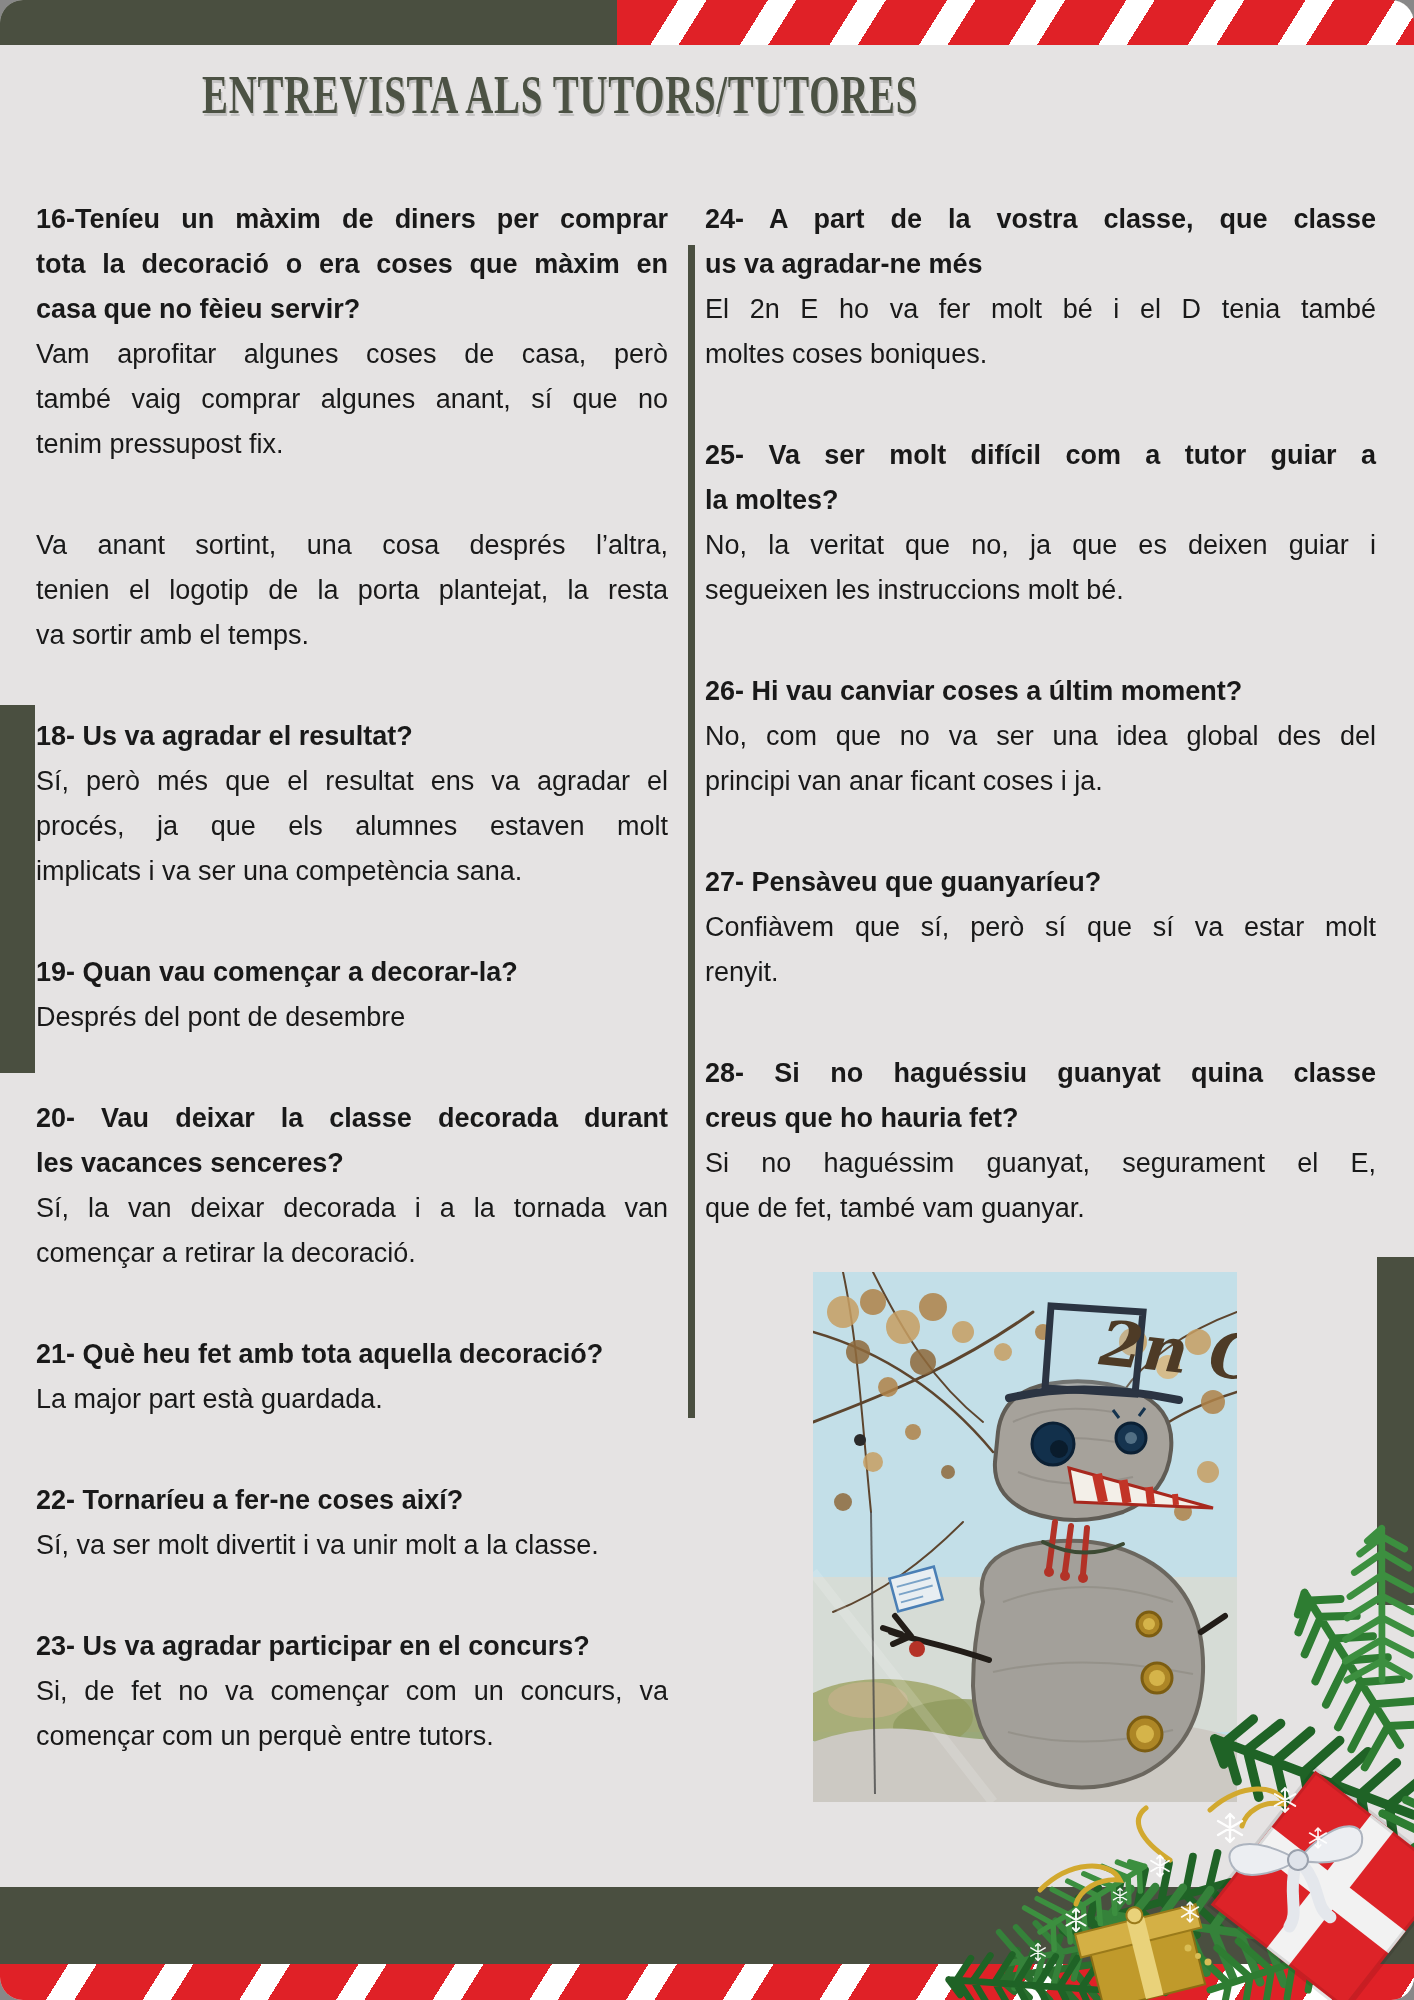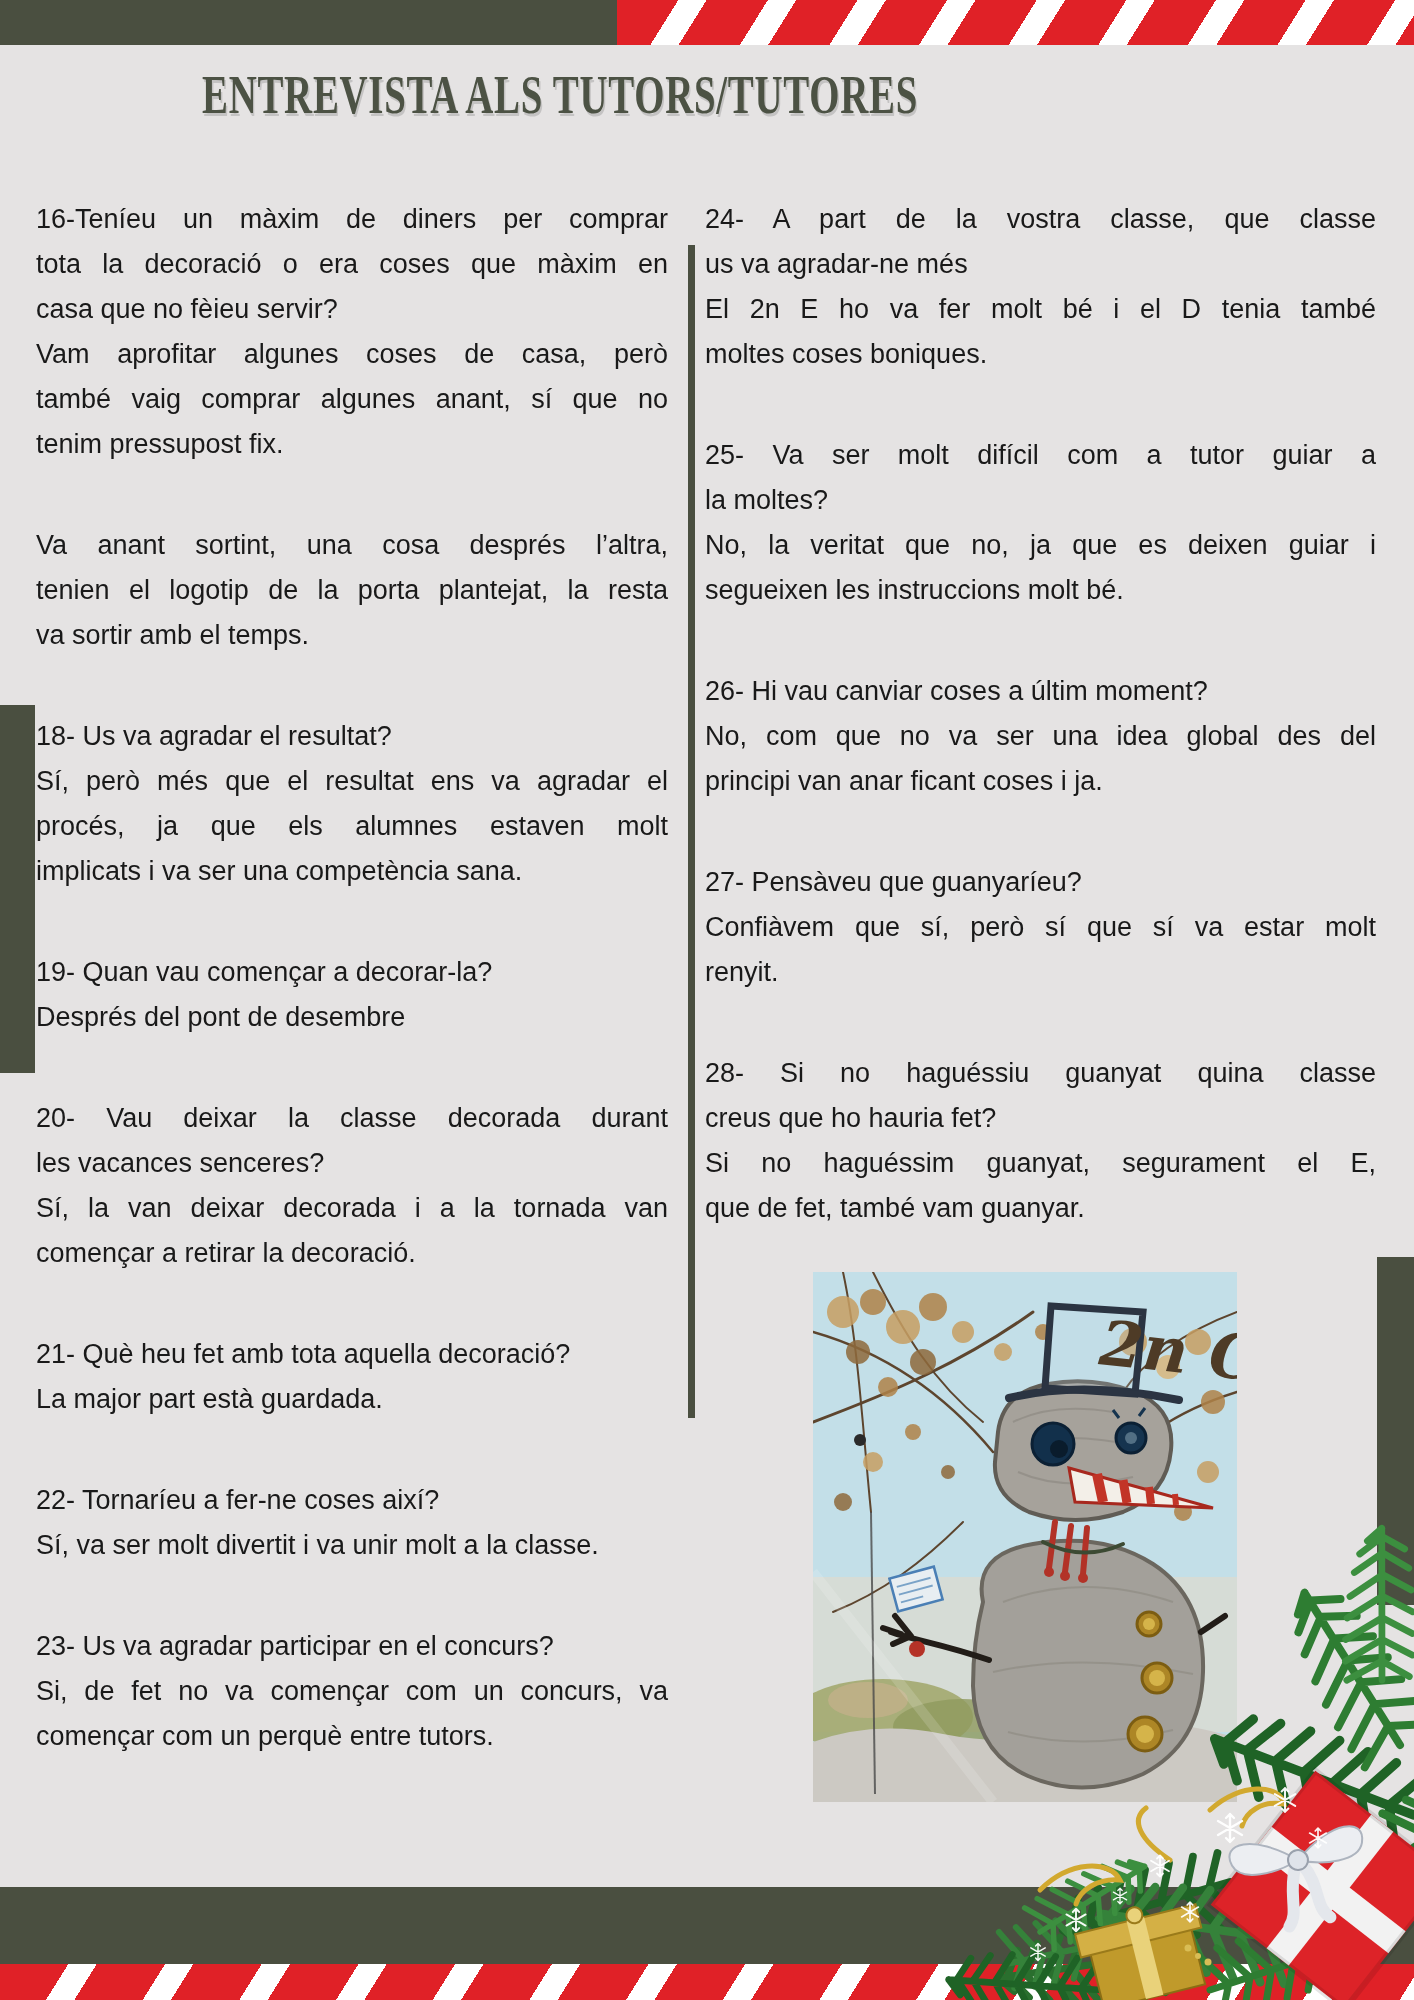--- a/index.html
+++ b/index.html
@@ -1,38 +1,38 @@
 <!DOCTYPE html>
 <html style="--page-bg: #e5e3e3; --dark-green: #4a4f40; --stripe-red: #e02127; --stripe-white: #ffffff; --text: #191919; --title-color: #4c5244;"><head>
 <meta charset="utf-8">
 <style>
   :root{
     --page-bg:#e5e3e3; --dark-green:#4a4f40; --stripe-red:#e02127;
     --stripe-white:#ffffff; --text:#191919; --title-color:#4c5244;
   }
   html,body{margin:0;padding:0;background:#888;}
   .page{position:relative;width:1414px;height:2000px;background:var(--page-bg);
-        overflow:hidden;font-family:"Liberation Sans",sans-serif;color:var(--text);}
+        overflow:hidden;font-family:"Liberation Sans",sans-serif;color:var(--text);border-radius:23px;}
   
   .top-bar{position:absolute;left:0;top:0;width:1414px;height:45px;background:var(--dark-green);}
   .top-bar-stripes{position:absolute;left:617px;top:0;width:797px;height:45px;
         background:repeating-linear-gradient(122deg,var(--stripe-red) 0 52px,var(--stripe-white) 52px 76px);}
   
   .title{position:absolute;left:202px;top:64px;margin:0;white-space:nowrap;
         font-family:"Liberation Serif",serif;font-weight:bold;font-size:54px;
         letter-spacing:1px;color:var(--title-color);transform:scaleX(.72);transform-origin:left top;
         text-shadow:2px 3px 0 rgba(0,0,0,.14);}
   
   .col{position:absolute;top:197px;font-size:27px;line-height:45px;}
   .col-left{left:36px;width:632px;}
   .col-right{left:705px;width:671px;}
   .qa{margin-bottom:56px;}
   .jline{text-align:justify;text-align-last:justify;}
   .jline.last{text-align-last:left;}
-  .jline.q{font-weight:400;}
+  .jline.q{font-weight:700;}
   .divider{position:absolute;left:688px;top:245px;width:7px;height:1173px;background:var(--dark-green);}
   .edge-bar{position:absolute;background:var(--dark-green);}
   .left-bar{left:0;top:705px;width:35px;height:368px;}
   .right-bar{left:1377px;top:1257px;width:37px;height:348px;}
   
   .photo{position:absolute;left:813px;top:1272px;width:424px;height:530px;}
   .photo svg{display:block;}
   
   .footer{position:absolute;left:36px;top:1788px;width:640px;font-size:26px;line-height:45px;}
   .footer .b{font-weight:700;}

